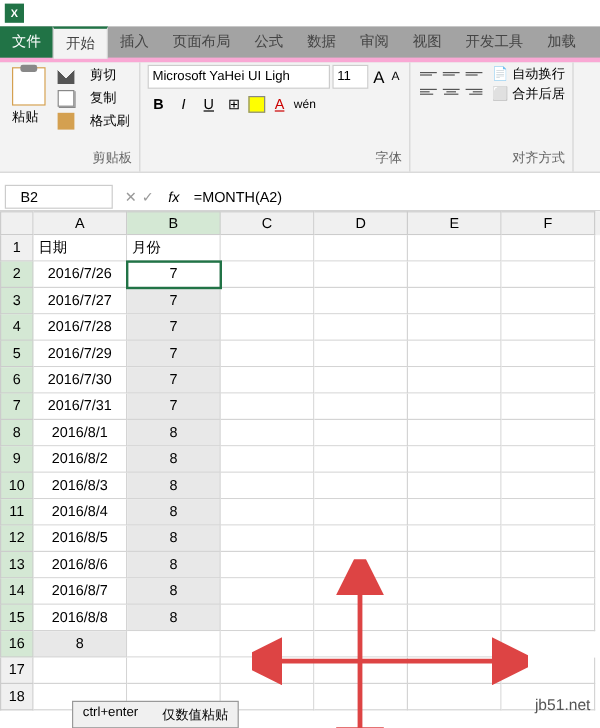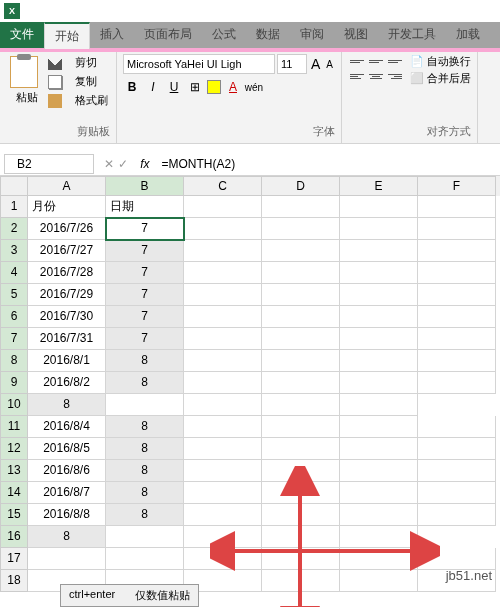--- a/index.html
+++ b/index.html
@@ -7,21 +7,21 @@
 .titlebar{height:22px;background:#fff;display:flex;align-items:center;padding:0 4px}
 .xl-icon{width:16px;height:16px;background:#217346;color:#fff;font-size:9px;font-weight:bold;display:flex;align-items:center;justify-content:center}
 .tabs{display:flex;background:#a3a3a3;border-bottom:4px solid #f9a8d4}
 .tab{padding:4px 10px;font-size:12px;color:#444;cursor:pointer}
 .tab.file{background:#217346;color:#fff}
 .tab.active{background:#f3f3f3;border-top:2px solid #217346;border-left:1px solid #d4d4d4;border-right:1px solid #d4d4d4;margin-bottom:-1px}
 .ribbon{background:#f3f3f3;display:flex;border-bottom:1px solid #d4d4d4;height:92px}
 .group{border-right:1px solid #d4d4d4;padding:2px 6px;display:flex;flex-direction:column;justify-content:space-between}
 .group-label{font-size:11px;color:#666;text-align:right;padding:2px 0}
 .group-top{display:flex;gap:4px}
-.paste-btn{display:flex;flex-direction:column;align-items:flex-end;padding:2px 4px}
+.paste-btn{display:flex;flex-direction:column;align-items:flex-start;padding:2px 4px}
 .paste-icon{width:28px;height:32px;background:#fff;border:1px solid #d4a050;position:relative}
 .paste-icon::before{content:"";position:absolute;top:-3px;left:6px;width:14px;height:6px;background:#888;border-radius:2px}
 .paste-label{font-size:11px;margin-top:2px}
 .mini-btns{display:flex;flex-direction:column;gap:2px;font-size:11px}
 .mini-btn{display:flex;align-items:center;gap:13px;padding:1px 2px}
 .mini-icon{width:14px;height:14px;display:inline-block}
 .scissors{background:linear-gradient(45deg,#555 40%,transparent 40%),linear-gradient(-45deg,#555 40%,transparent 40%)}
 .copy{border:1px solid #888;background:#fff;box-shadow:1px 1px 0 #888}
 .brush{background:#d4a050}
 .font-top{display:flex;gap:2px;align-items:center;margin-bottom:4px}
@@ -49,21 +49,21 @@
 .col-h{width:78px;height:20px;border:1px solid #ccc;border-left:none;text-align:center;font-size:12px;line-height:18px;background:#f0f0f0}
 .col-h.sel{background:#d4e8d4}
 .row{display:flex}
 .row-h{width:28px;height:22px;border:1px solid #ccc;border-top:none;text-align:center;font-size:12px;line-height:20px;background:#f0f0f0}
 .row-h.sel{background:#d4e8d4}
 .cell{width:78px;height:22px;border:1px solid #d4d4d4;border-top:none;border-left:none;font-size:12px;padding:0 4px;line-height:20px;background:#fff}
 .cell.r{text-align:center}
 .cell.selected{background:#e8e8e8}
 .cell.active{background:#fff;outline:2px solid #217346;outline-offset:-1px;position:relative;z-index:2}
 .arrows{position:absolute;top:290px;left:210px;pointer-events:none;z-index:5}
-.watermark{position:absolute;bottom:24px;right:8px;font-size:13px;color:#555}
+.watermark{position:absolute;bottom:12px;right:8px;font-size:13px;color:#555}
 .dlg{position:absolute;bottom:0;left:60px;border:1px solid #999;background:#f0f0f0;padding:3px 8px;font-size:11px;display:flex;gap:20px}
 </style>
 </head>
 <body>
 
 <div class="titlebar">
   <div class="xl-icon">X</div>
 </div>
 
 <div class="tabs">
@@ -183,22 +183,22 @@
     <div class="col-h">A</div>
     <div class="col-h sel">B</div>
     <div class="col-h">C</div>
     <div class="col-h">D</div>
     <div class="col-h">E</div>
     <div class="col-h">F</div>
   </div>
   <div id="rows">
       <div class="row">
         <div class="row-h  ">1</div>
+  <div class="cell ">日期</div>
   <div class="cell  ">月份</div>
-  <div class="cell ">日期</div>
   <div class="cell"></div>
   <div class="cell"></div>
   <div class="cell"></div>
   <div class="cell"></div>
       </div>
       <div class="row">
         <div class="row-h  sel">2</div>
   <div class="cell r">2016/7/26</div>
   <div class="cell r active">7</div>
   <div class="cell"></div>
@@ -264,20 +264,21 @@
         <div class="row-h  sel">9</div>
   <div class="cell r">2016/8/2</div>
   <div class="cell r selected">8</div>
   <div class="cell"></div>
   <div class="cell"></div>
   <div class="cell"></div>
   <div class="cell"></div>
       </div>
       <div class="row">
         <div class="row-h  sel">10</div>
+  <div class="cell r">2016/8/3</div>
   <div class="cell r selected">8</div>
   <div class="cell"></div>
   <div class="cell"></div>
   <div class="cell"></div>
   <div class="cell"></div>
       </div>
       <div class="row">
         <div class="row-h  sel">11</div>
   <div class="cell r">2016/8/4</div>
   <div class="cell r selected">8</div>

